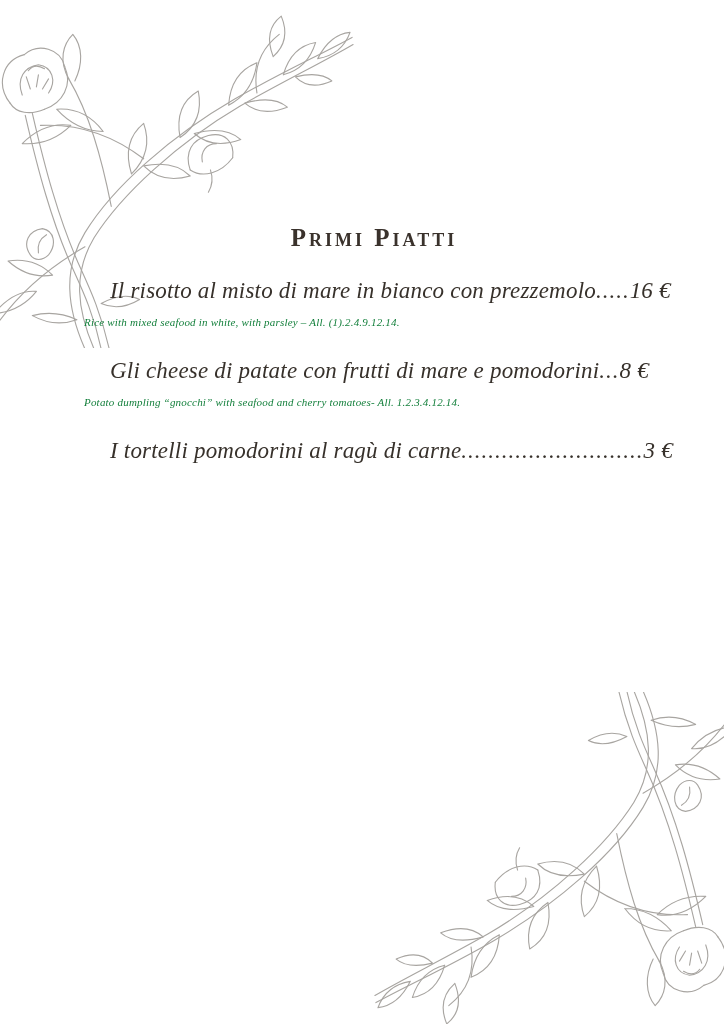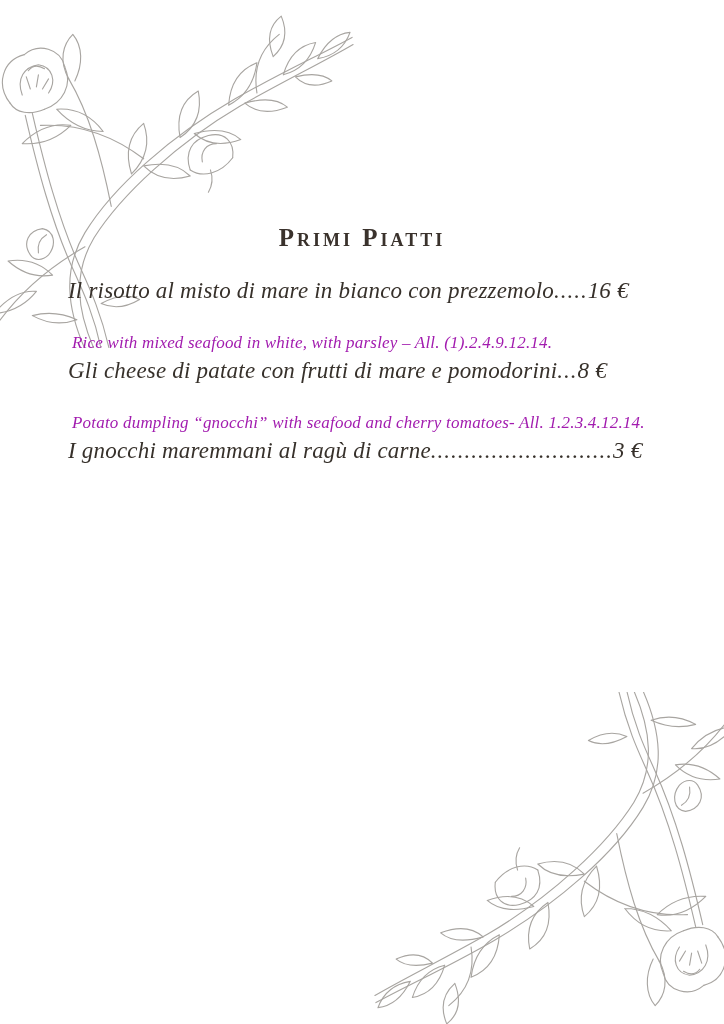--- a/index.html
+++ b/index.html
@@ -17,21 +17,21 @@
   }
   .floral {
     position: absolute;
     pointer-events: none;
   }
   .floral.tl { left: -12px; top: 4px; width: 372px; height: 344px; }
   .floral.br { right: -16px; bottom: -12px; width: 372px; height: 344px; transform: rotate(180deg); }
 
   .content {
     position: absolute;
-    left: 68px; top: 224px;
+    left: 80px; top: 224px;
     width: 588px;
   }
   .title {
     margin: 0 0 24px 0;
     text-align: center;
     font-variant: small-caps;
     font-weight: 700;
     font-size: 25px;
     line-height: 28px;
     letter-spacing: 3px;
@@ -39,29 +39,30 @@
   }
   .item { height: 80px; }
   .item-line {
     margin: 0;
     font-style: italic;
     font-size: 23px;
     line-height: 30px;
     letter-spacing: 0.2px;
     color: #37312b;
     white-space: nowrap;
+    padding-left: 30px;
   }
   .item-line .dots { letter-spacing: 1px; }
   .item-desc {
-    margin: 29px 0 0 4px;
+    margin: 8px 0 0 4px;
     font-style: italic;
-    font-size: 17px;
+    font-size: 11px;
     line-height: 16px;
     letter-spacing: 0.2px;
-    color: #a21caf;
+    color: #15803d;
     white-space: nowrap;
   }
 </style>
 </head>
 <body>
 
 <div class="page">
 
   <svg class="floral tl" viewBox="0 0 360 340" fill="none" stroke="#a8a5a1" stroke-width="1.1" stroke-linecap="round" stroke-linejoin="round">
 
@@ -172,18 +173,18 @@
         <p class="item-desc">Rice with mixed seafood in white, with parsley – All. (1).2.4.9.12.14.</p>
       </div>
 
 
       <div class="item">
         <p class="item-line"><span>Gli cheese di patate con frutti di mare e pomodorini</span><span class="dots">...</span><span class="price">8 €</span></p>
         <p class="item-desc">Potato dumpling “gnocchi” with seafood and cherry tomatoes- All. 1.2.3.4.12.14.</p>
       </div>
 
       <div class="item">
-        <p class="item-line"><span>I gnocchi maremmani al ragù di carne</span><span class="dots">...........................</span><span class="price">3 €</span></p>
+        <p class="item-line"><span>I tortelli pomodorini al ragù di carne</span><span class="dots">...........................</span><span class="price">3 €</span></p>
       </div>
 
     </section>
   </main>
 </div>
 
 </body></html>

